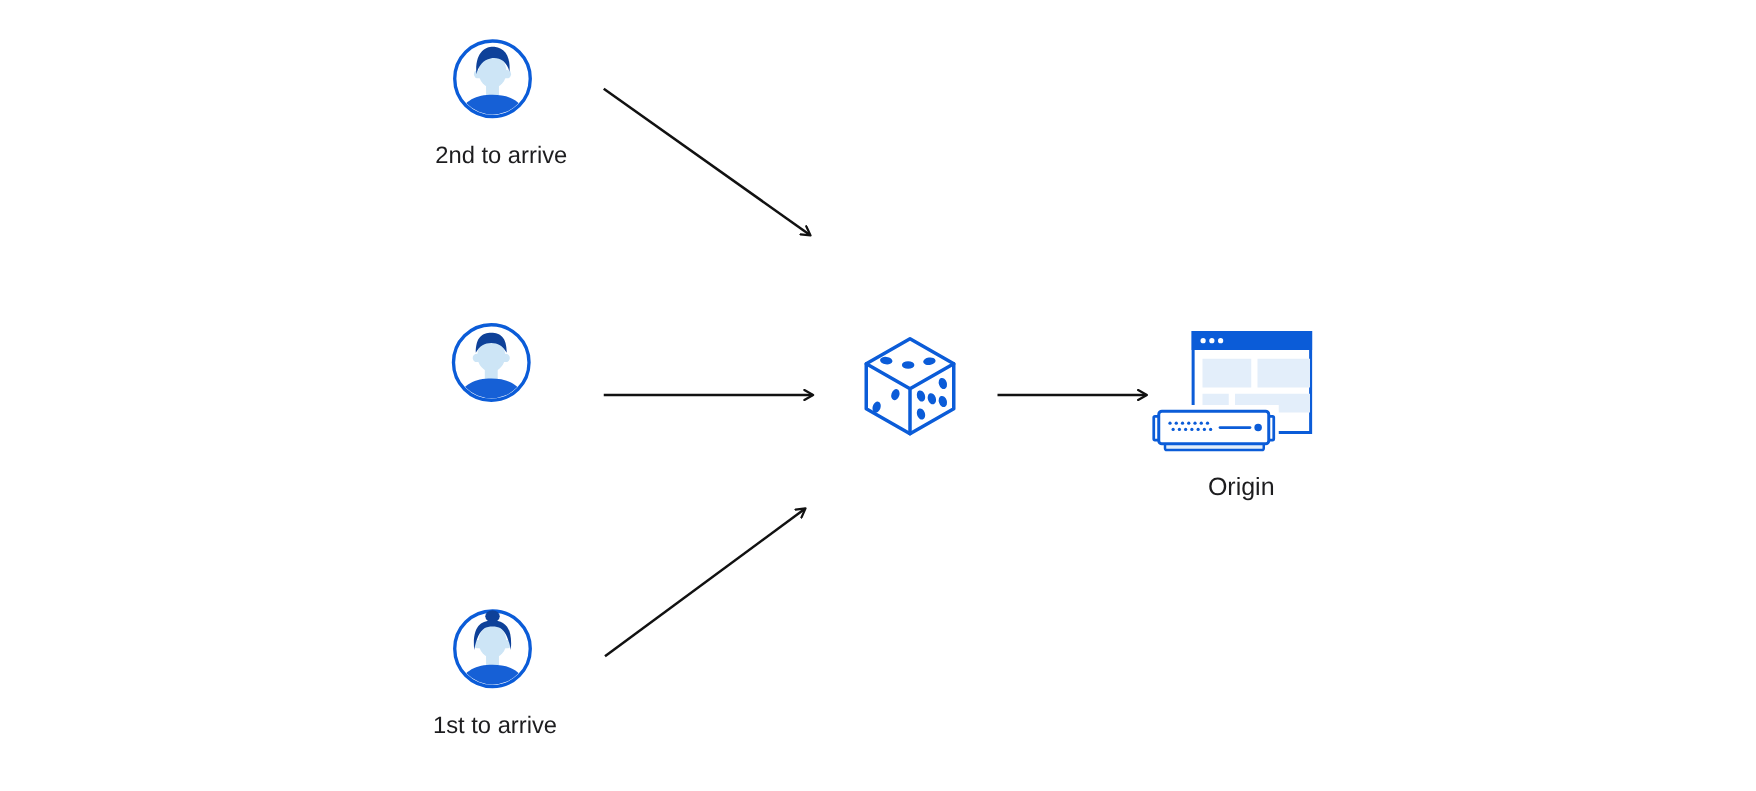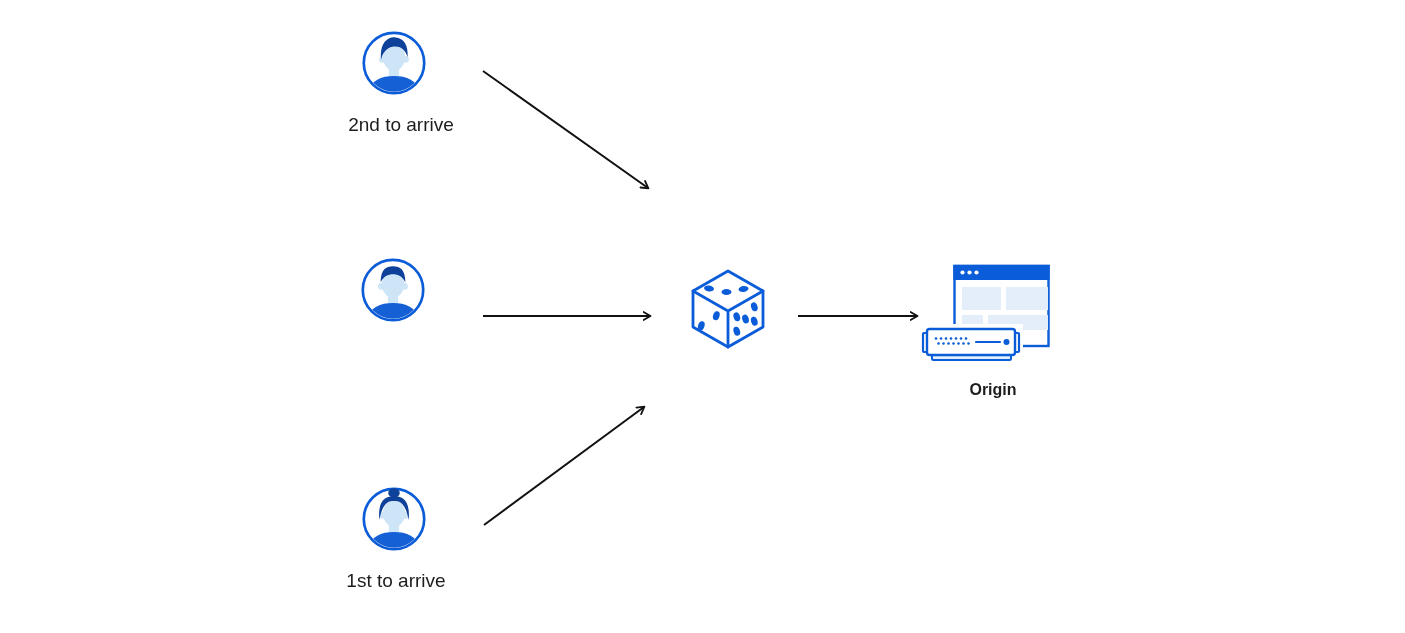--- a/index.html
+++ b/index.html
@@ -13,21 +13,21 @@
     --canvas:#ffffff;
   }
   *{margin:0;padding:0;box-sizing:border-box;}
   body{font-family:"Liberation Sans",sans-serif;background:#fff;}
   .canvas{position:relative;width:1405px;height:633px;background:var(--canvas);overflow:hidden;margin-left:24px;}
   .arrows{position:absolute;left:0;top:0;width:1405px;height:633px;}
   .arrow-line{stroke:var(--arrow);stroke-width:2;fill:none;}
   .arrow-head{stroke:var(--arrow);stroke-width:1.8;fill:none;stroke-linecap:round;stroke-linejoin:round;}
   .node-icon{position:absolute;}
   .node-label{position:absolute;width:170px;text-align:center;font-size:19px;line-height:22px;color:var(--text);}
-  .label-origin{font-size:16px;font-weight:bold;}
+  .label-origin{font-size:20px;}
   
   .st-accent{stroke:var(--accent);}
   .f-white{fill:#ffffff;}
   .f-none{fill:none;}
   .f-face{fill:var(--face);}
   .f-hair{fill:var(--hair);}
   .f-shirt{fill:var(--shirt);}
   .f-panel{fill:var(--panel);}
   .f-accent{fill:var(--accent);}
 </style>

